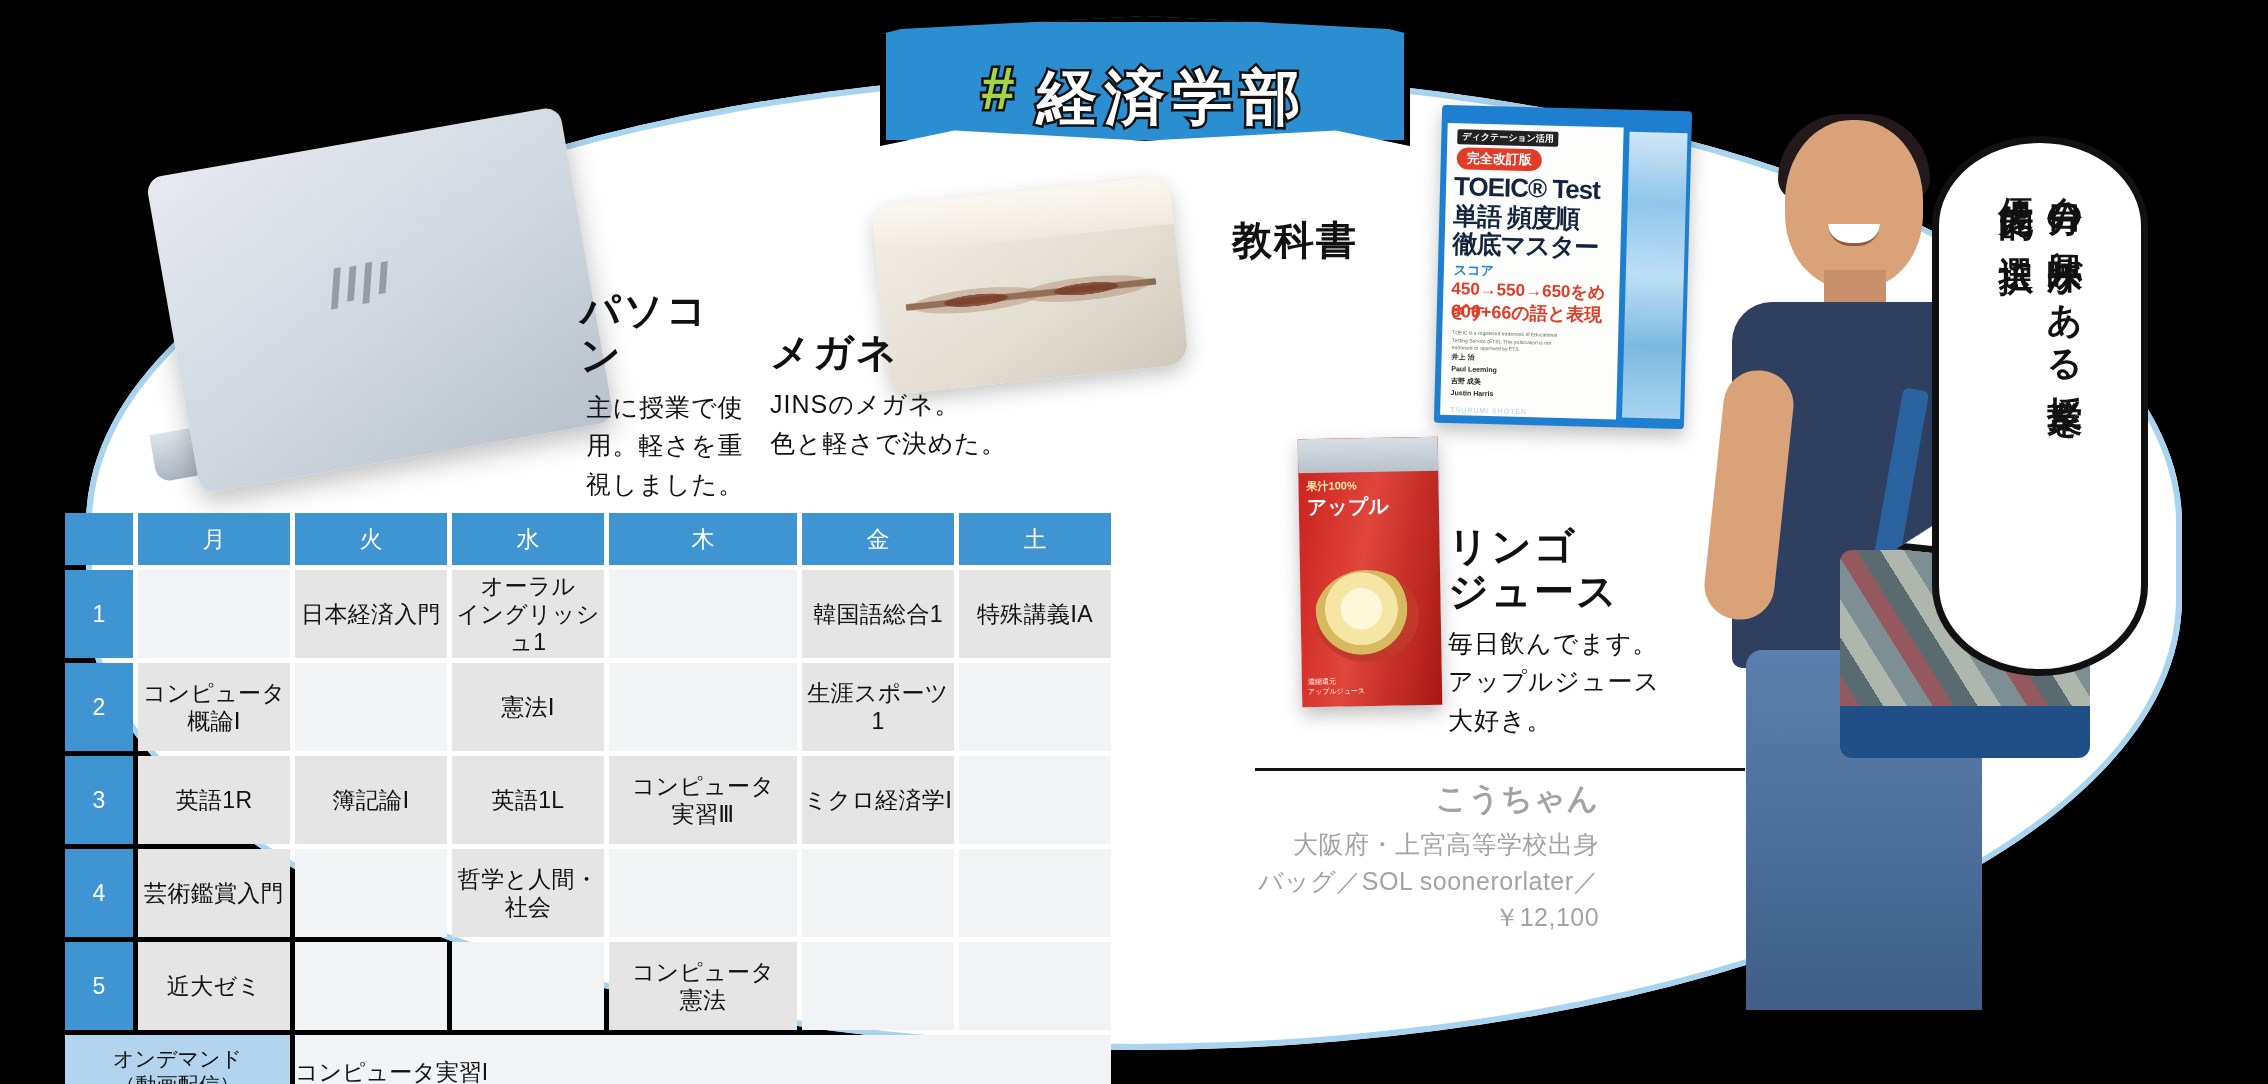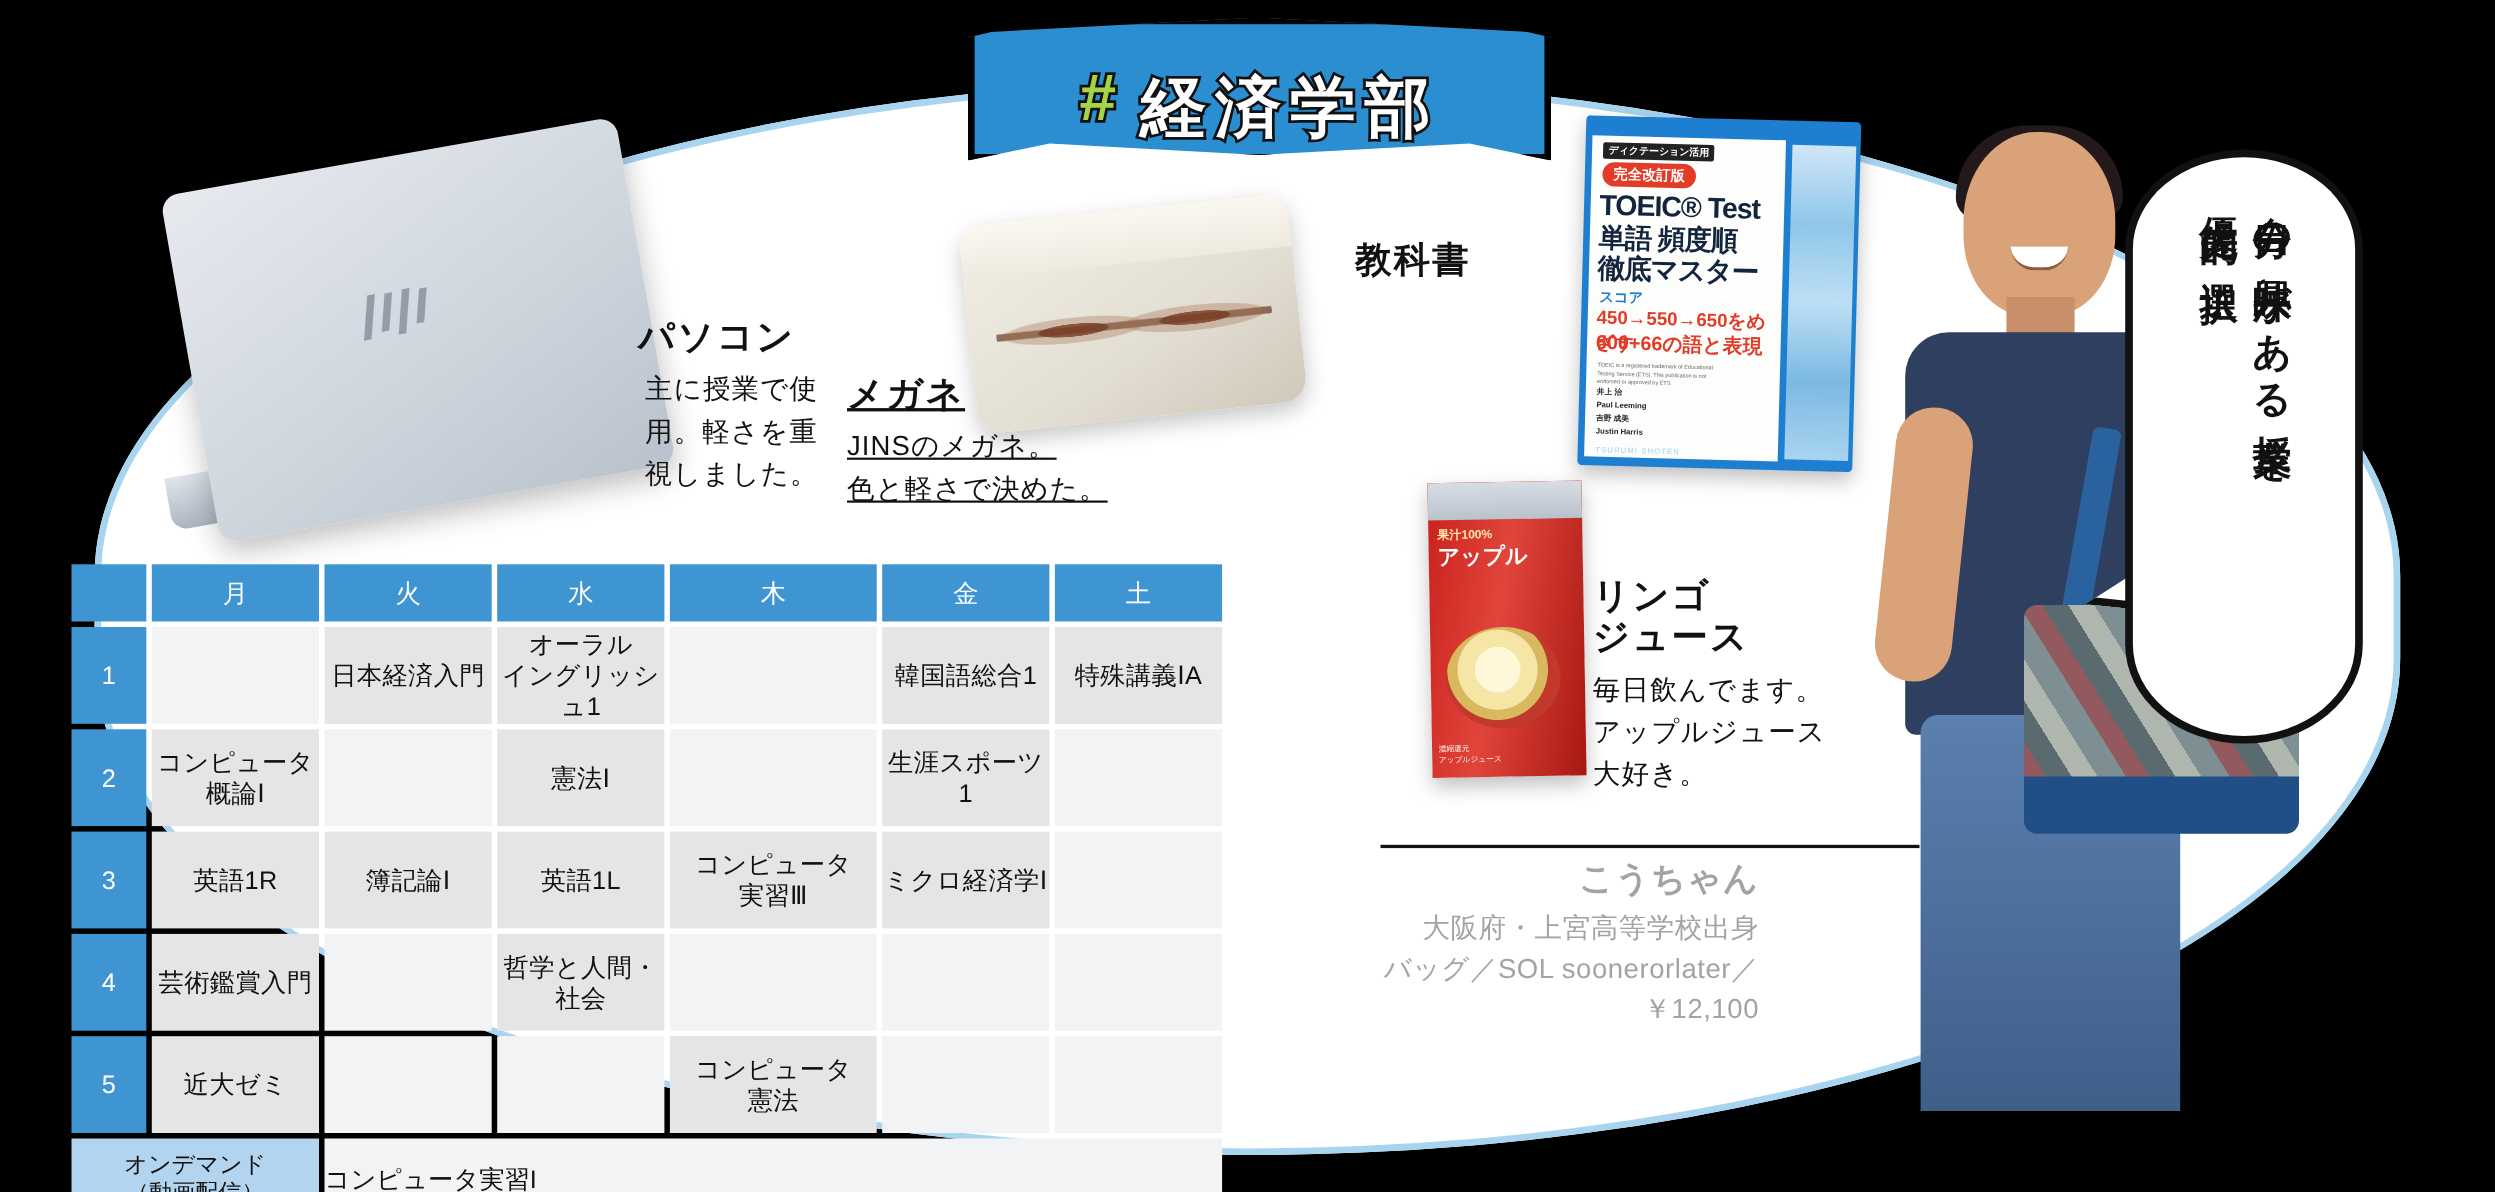--- a/index.html
+++ b/index.html
@@ -174,26 +174,26 @@
     gap: 12px; padding: 26px 10px;
   }
   .v-line{
     writing-mode: vertical-rl; text-orientation: upright;
     font-size: 35px; font-weight: bold; color:#111;
     letter-spacing: 5px; line-height: 1.05;
   }
 
   
   .cap { position:absolute; color:#111; }
-  .cap-title { font-size:33px; font-weight:bold; letter-spacing:2px; margin-bottom:10px; white-space:pre-line; line-height:1.12;}
+  .cap-title { font-size:40px; font-weight:bold; letter-spacing:2px; margin-bottom:10px; white-space:pre-line; line-height:1.12;}
   .cap-body { font-size:25px; line-height:1.55; letter-spacing:1px; white-space:pre-line;}
 
   .cap-pc     { left:580px; top:288px; width:170px; }
   .cap-pc .cap-body{ text-align:center; }
-  .cap-glass  { left:770px; top:340px; width:250px;text-decoration:underline; }
+  .cap-glass  { left:770px; top:330px; width:250px; }
   .cap-book   { left:1232px; top:218px; width:230px; }
   .cap-juice  { left:1448px; top:524px; width:260px; }
 
   
   .profile{ position:absolute; left:1258px; top:778px; color:#a3a3a3;text-align:right; }
   .profile .name{ font-size:31px; font-weight:bold; letter-spacing:1px; margin-bottom:6px;}
   .profile .line{ font-size:25px; line-height:1.46; letter-spacing:.5px; }
 
   
   .profile-rule{ position:absolute; left:1255px; top:768px; width:490px; height:3px; background:#111; }

